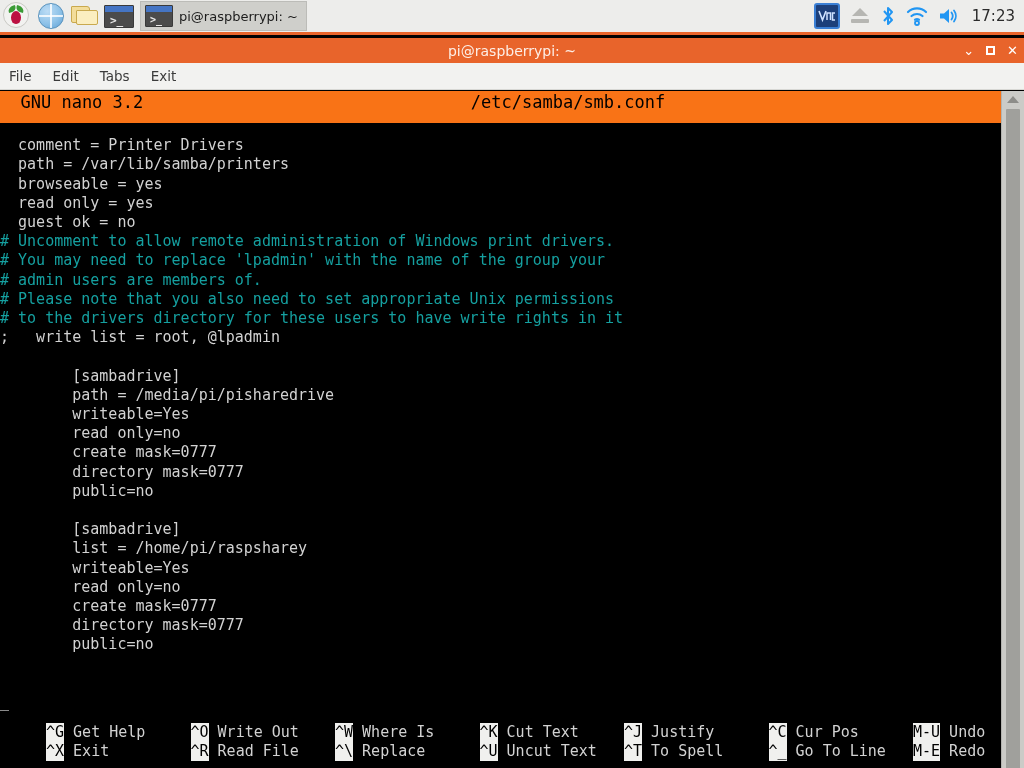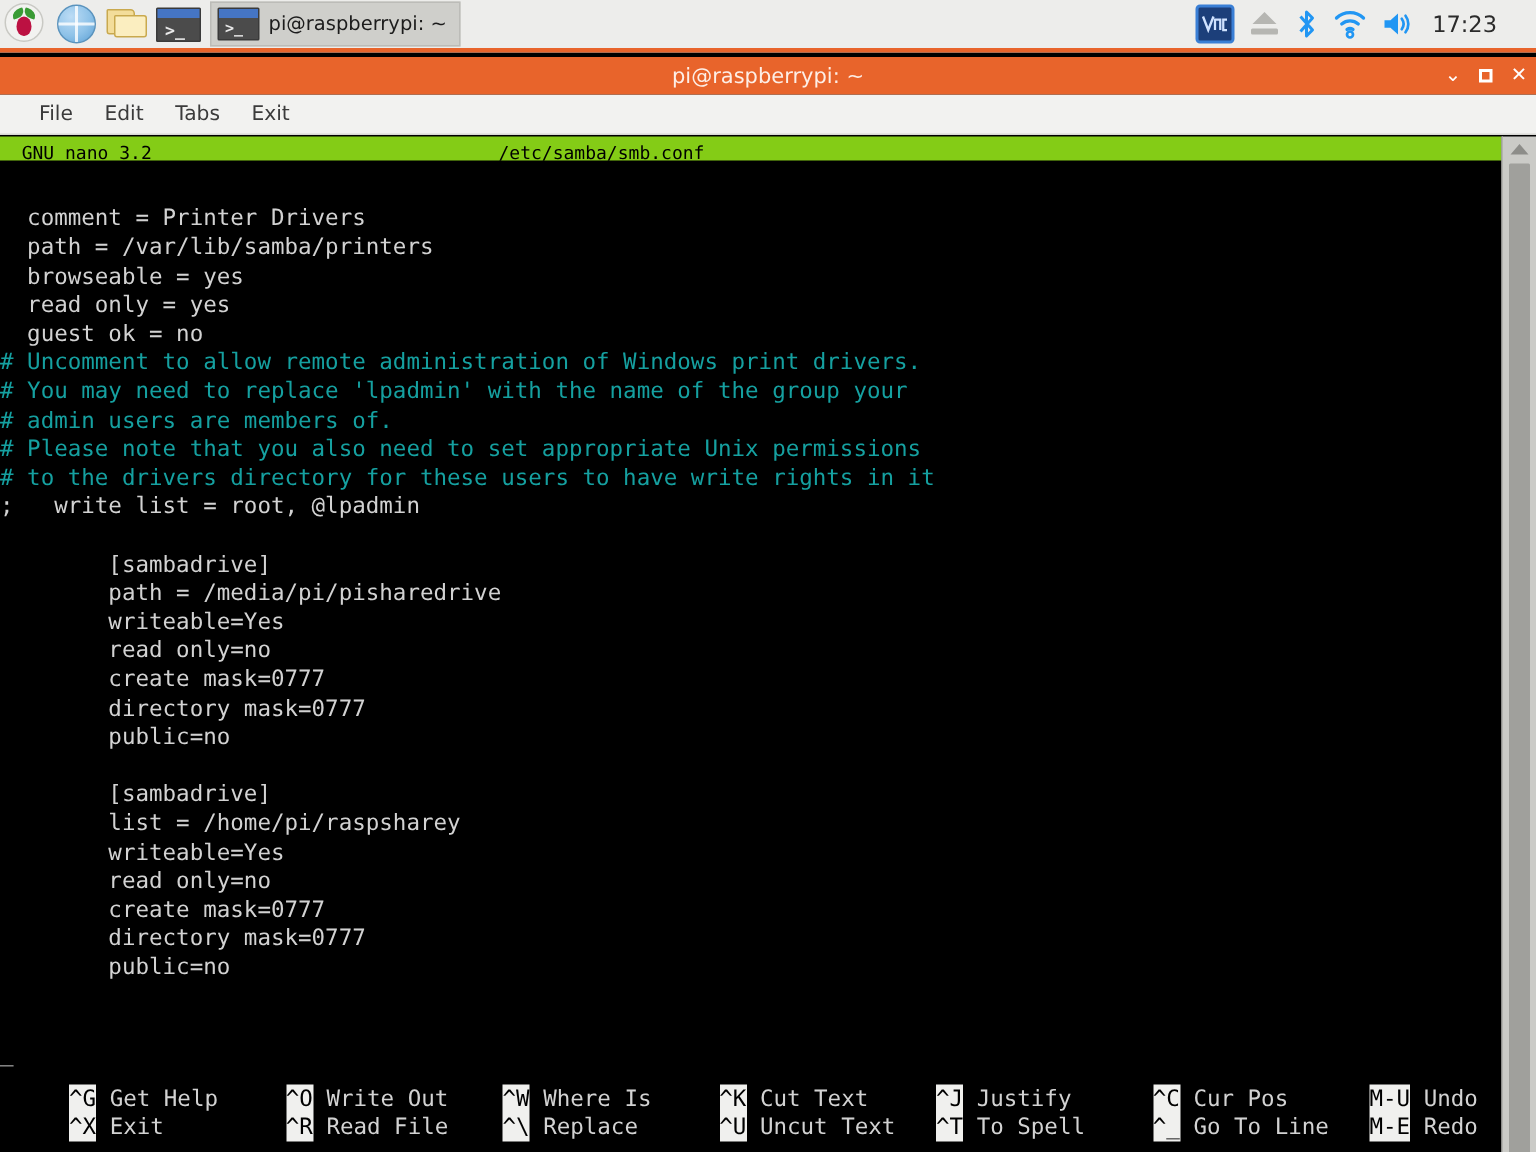--- a/index.html
+++ b/index.html
@@ -103,21 +103,21 @@
     box-sizing: border-box;
   }
   #task-button .label {
     font-size: 13px; color: #1c1c1c;
     font-family: "DejaVu Sans", sans-serif;
     white-space: nowrap;
   }
   #taskbar-spacer { flex: 1 1 auto; }
   #taskbar-right {
     display: flex; align-items: center; gap: 10px;
-    padding-right: 26px; height: 32px;
+    padding-right: 9px; height: 32px;
   }
   .vnc-icon {
     width: 26px; height: 26px;
     background: #1c3f7a;
     border: 2px solid #3a7fd5;
     box-sizing: border-box;
     border-radius: 3px;
     display:flex; align-items:center; justify-content:center;
     color:#cfe2ff; font-size:13px; font-weight:bold;
     font-family:"DejaVu Sans", sans-serif;
@@ -171,44 +171,44 @@
     display:inline-block;
   }
   .winbtn-sq {
     width: 9px; height: 9px;
     border: 2px solid #ffffff; box-sizing: border-box;
   }
   #menubar {
     height: 27px; width: 1024px;
     background: #f2f2f0;
     display: flex; align-items: center;
-    padding-left: 26px;
+    padding-left: 9px;
     box-sizing: border-box;
     gap: 21px;
     border-bottom: 1px solid #d8d8d4;
   }
   #menubar .mi {
     font-size: 13.5px; color: #3b3b3b;
     font-family: "DejaVu Sans", sans-serif;
   }
 
   
   #nano {
     position: absolute;
     left: 0; top: 53px;
     width: 1024px; height: 677px;
     background: #000000;
     font-family: "DejaVu Sans Mono", monospace;
   }
   #nano-titlebar {
     position: absolute; left: 0; top: 0;
-    width: 1001px; height: 16px;
-    background: #84cc16;
+    width: 1001px; height: 32px;
+    background: #f97316;
     color: #000000;
-    font-size: 12px;
+    font-size: 17px;
     line-height: 22px;
     white-space: pre;
     font-family: "DejaVu Sans Mono", monospace;
   }
   #nano-body {
     position: absolute; left: 0; top: 26px;
     width: 1001px; height: 640px;
     color: #d4d4d4;
     font-size: 15px;
     line-height: 19.2px;

